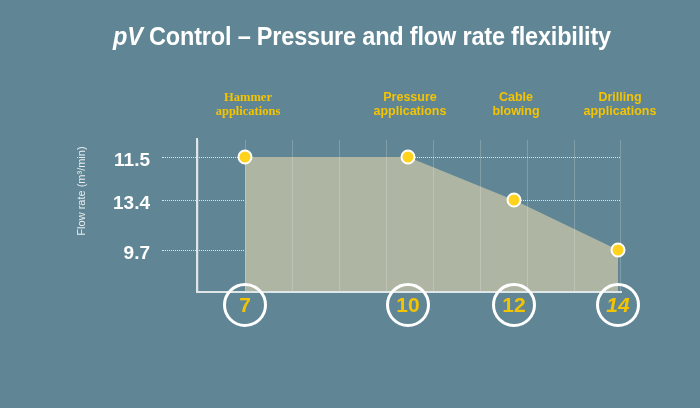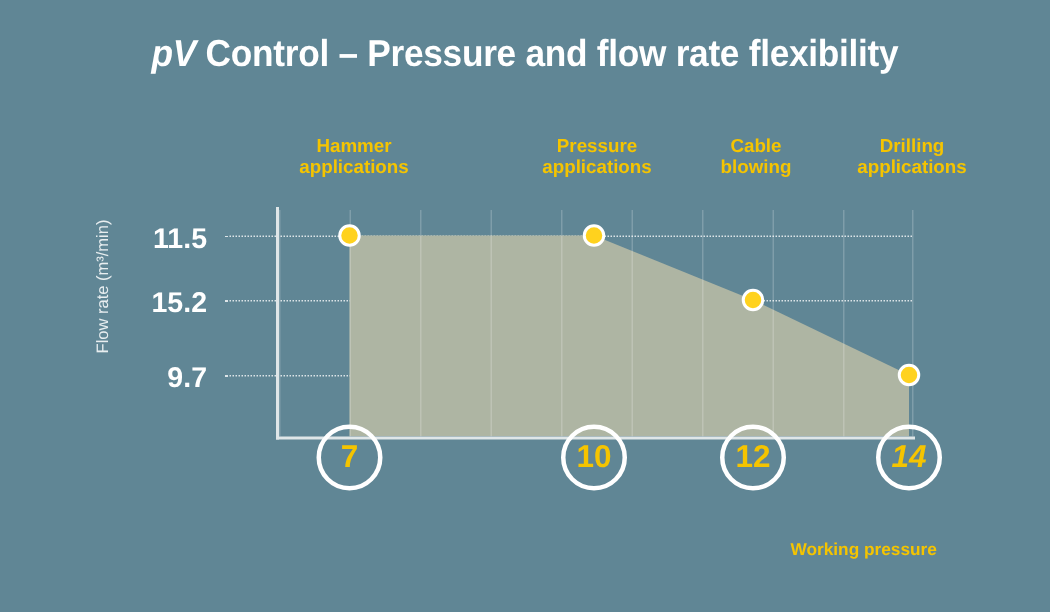--- a/index.html
+++ b/index.html
@@ -10,21 +10,21 @@
     width: 700px;
     height: 408px;
     background: #608695;
     font-family: "Liberation Sans", sans-serif;
     overflow: hidden;
     position: relative;
   }
 
   #root {
     position: absolute;
-    left: 0; top: 0;
+    left: 12px; top: 0;
     width: 601px;
     height: 408px;
   }
 
   
   .title {
     position: absolute;
     left: 0;
     top: 22px;
     width: 700px;
@@ -165,41 +165,41 @@
 </style>
 </head>
 <body>
 
 <div id="root">
 
   <div class="title">
     <span class="emph">pV</span><span> Control – Pressure and flow rate flexibility</span>
   </div>
 
-  <div class="cat" id="cat0" style="left: 166px; top: 90px; width: 140px;">
+  <div class="cat" id="cat0" style="left: 166px; top: 90px; width: 140px; font-family: Liberation Serif, serif;">
     <div>Hammer</div>
     <div>applications</div>
   </div>
   <div class="cat" id="cat1" style="left: 328px; top: 90px; width: 140px;">
     <div>Pressure</div>
     <div>applications</div>
   </div>
   <div class="cat" id="cat2" style="left: 434px; top: 90px; width: 140px;">
     <div>Cable</div>
     <div>blowing</div>
   </div>
   <div class="cat" id="cat3" style="left: 538px; top: 90px; width: 140px;">
     <div>Drilling</div>
     <div>applications</div>
   </div>
 
   <div class="yaxis-title">Flow rate (m³/min)</div>
 
   <div class="ytick" id="yt0" style="left: 78px; top: 149px;">11.5</div>
-  <div class="ytick" id="yt1" style="left: 78px; top: 192px;">15.2</div>
+  <div class="ytick" id="yt1" style="left: 78px; top: 192px;">13.4</div>
   <div class="ytick" id="yt2" style="left: 78px; top: 242px;">9.7</div>
 
   <div class="gridh-dot" id="gh0" style="top: 157px;"></div>
   <div class="gridh-dot" id="gh1" style="top: 200px;"></div>
   <div class="gridh-dot" id="gh2" style="top: 250px;"></div>
 
   <div class="plot">
     <svg class="svg-area" viewBox="0 0 422 151" preserveAspectRatio="none">
       <polygon id="area-poly" points="47,151 47,17 210,17 316,60 420,110 420,151" fill="#AEB5A3"></polygon>
     </svg>
@@ -223,15 +223,14 @@
   <div class="dot" id="dp0" style="left: 233px; top: 157px; background: rgb(255, 210, 30);"></div>
   <div class="dot" id="dp1" style="left: 396px; top: 157px; background: rgb(255, 210, 30);"></div>
   <div class="dot" id="dp2" style="left: 502px; top: 200px; background: rgb(255, 210, 30);"></div>
   <div class="dot" id="dp3" style="left: 606px; top: 250px; background: rgb(255, 210, 30);"></div>
 
   <div class="xbubble" id="xb0" style="left: 233px; top: 305px;">7</div>
   <div class="xbubble" id="xb1" style="left: 396px; top: 305px;">10</div>
   <div class="xbubble" id="xb2" style="left: 502px; top: 305px; text-align: center;">12</div>
   <div class="xbubble" id="xb3" style="left: 606px; top: 305px; font-style: italic;">14</div>
 
-  <div class="xaxis-title" id="xat" style="left: 527px; top: 361px;">Working pressure</div>
 
 </div>
 
 </body></html>

